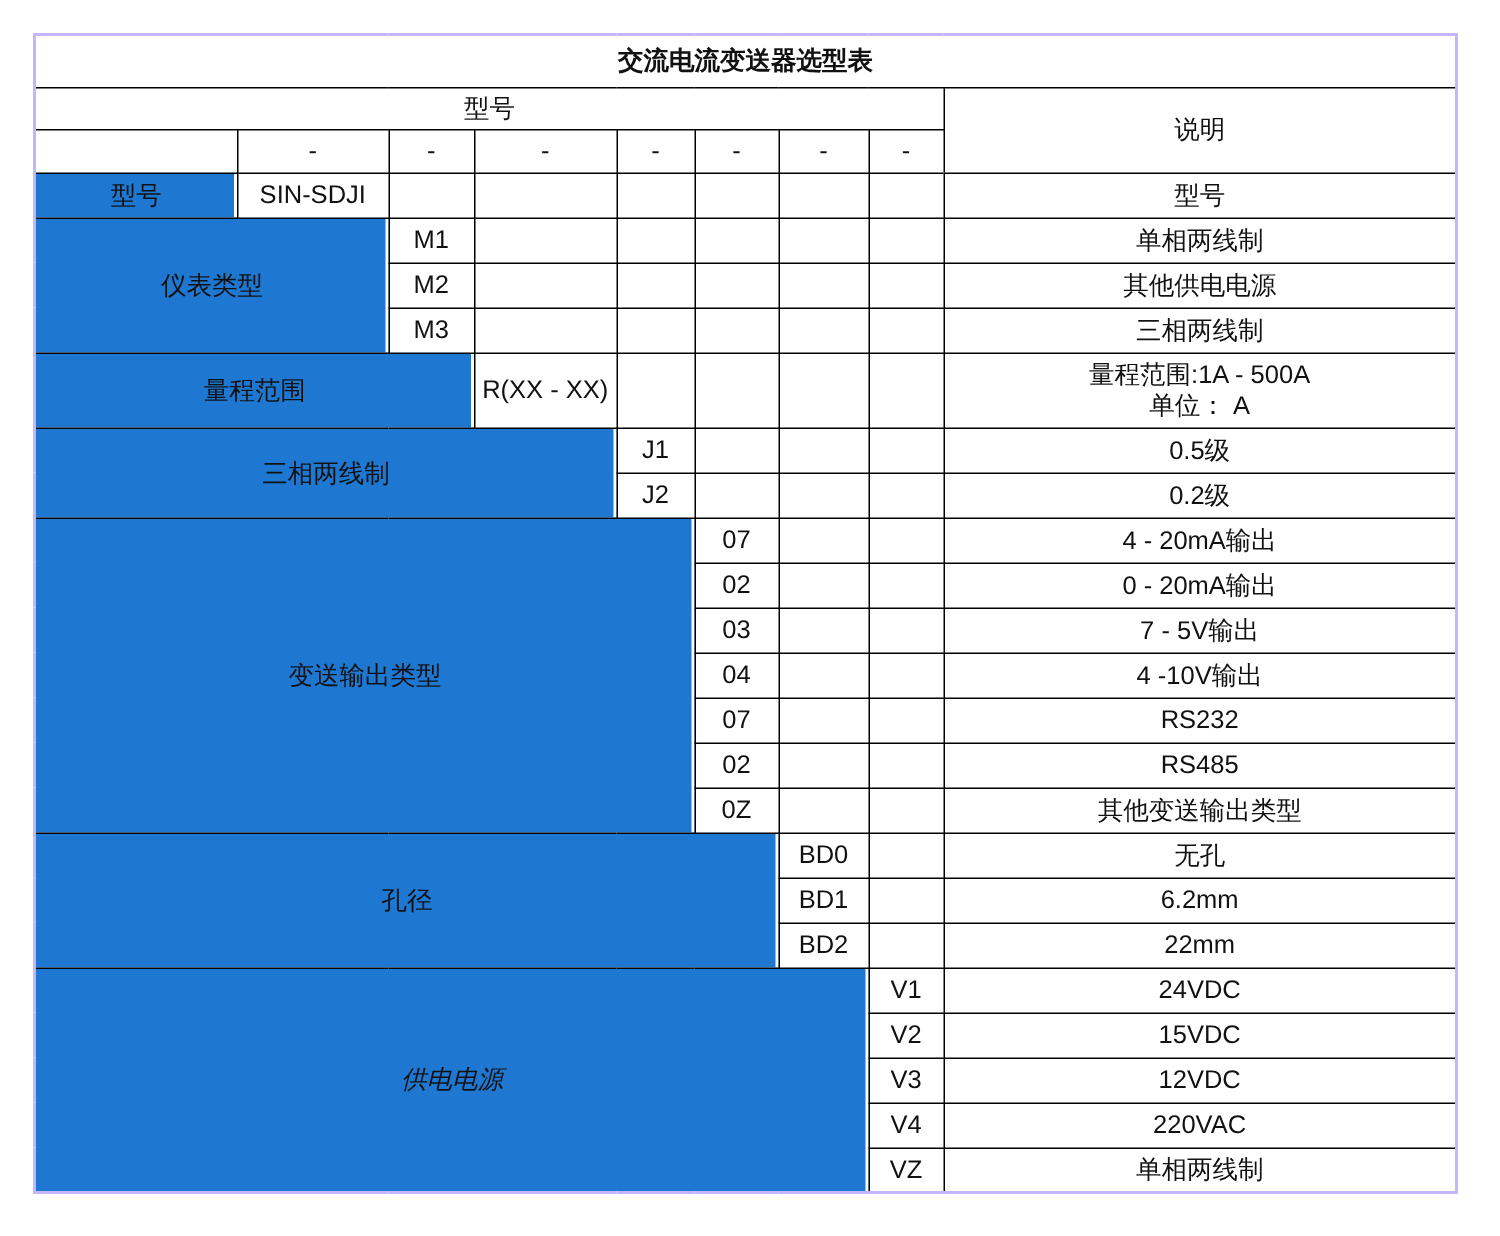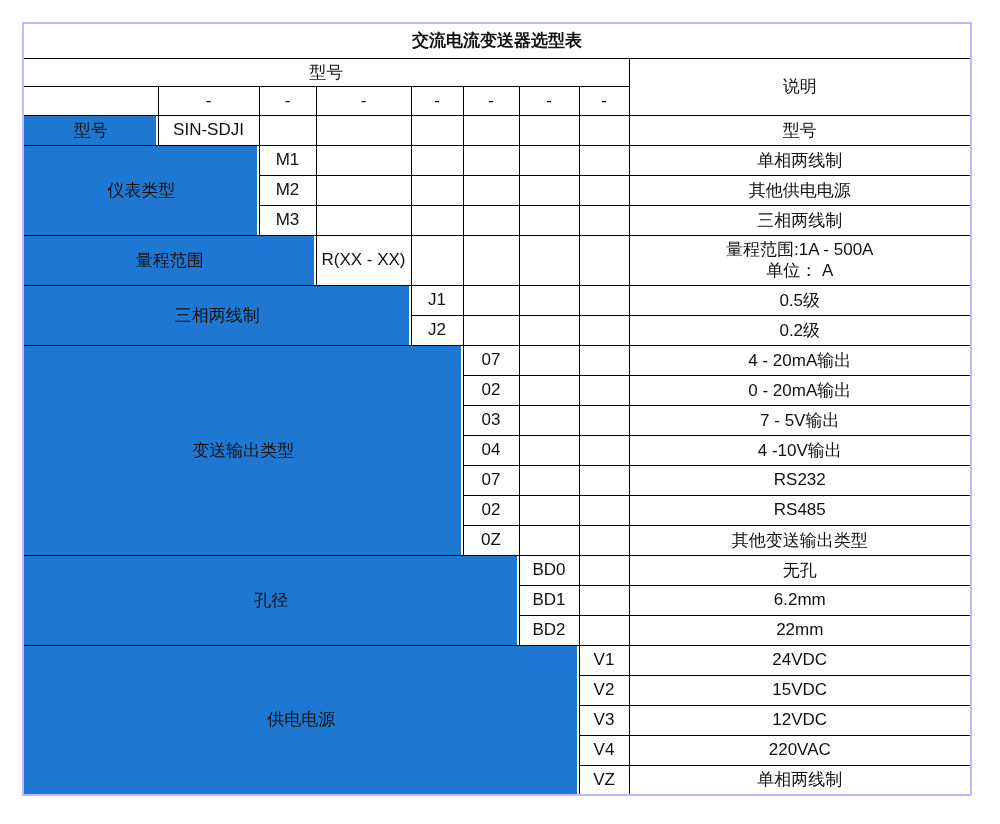--- a/index.html
+++ b/index.html
@@ -52,20 +52,21 @@
   td.hdr-cell { font-size: 17px; }
   td.blue {
     background: #1E78D2;
     color: #ffffff;
     border-bottom: 2px solid #ffffff;
     box-shadow: inset -2px 0 0 #ffffff;
     font-size: 17px;
   }
   td.blue.blue-last {
     border-bottom: 1px solid #000000;
+    font-style: italic;
   }
   td.desc-cell .line { display: block; line-height: 22px; }
   td.desc-two .line { line-height: 21px; }
 </style>
 </head>
 <body>
 
 <div class="stage">
   <table class="sel">
     <colgroup>

